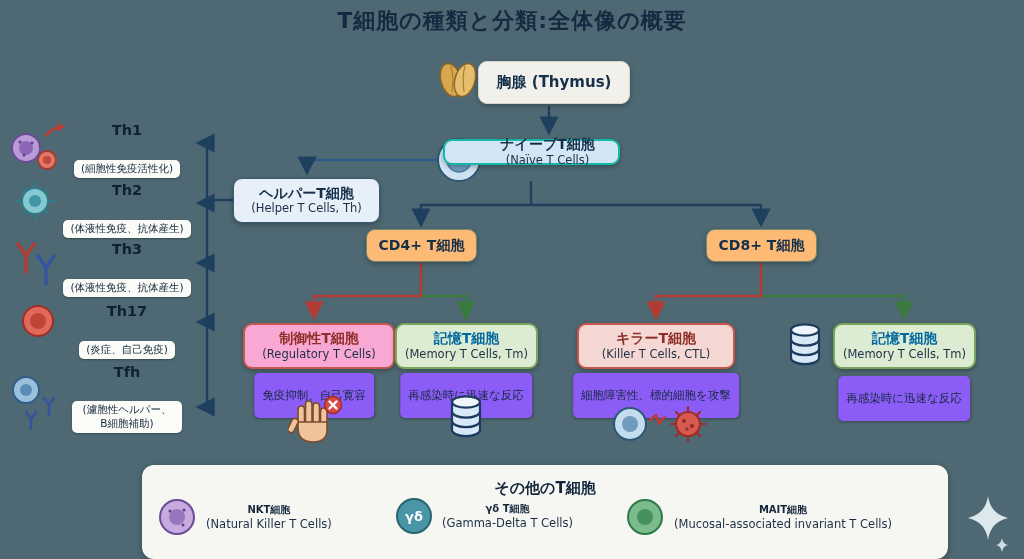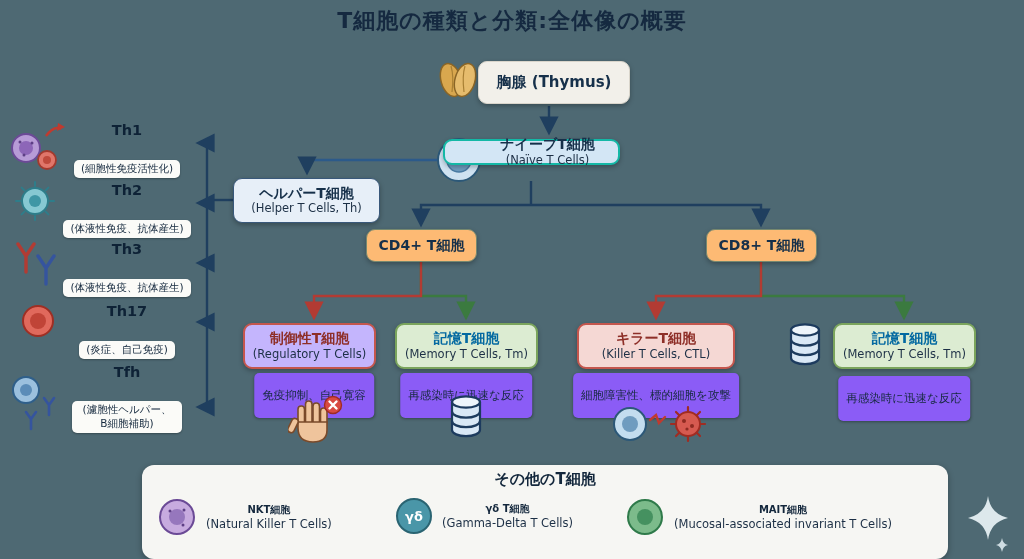--- a/index.html
+++ b/index.html
@@ -24,21 +24,21 @@
   }
   .node .jp { font-weight:bold; font-size:14px; color:#16304a; line-height:1.25; }
   .node .en { font-size:11.5px; color:#1c2f45; line-height:1.2; }
   #thymus-box { left:478px; top:61px; width:152px; height:43px; background:#f2f0ea; border:1px solid #d9d5cb; }
   #thymus-box .jp { font-size:15px; }
   #naive-box { left:443px; top:139px; width:177px; height:26px; background:#d3e6f5; border:2px solid #14b8a6; padding-left:32px; }
   #helper-box { left:233px; top:178px; width:147px; height:45px; background:#e7eff8; border:1.5px solid #39587a; }
   #cd4-box, #cd8-box { width:111px; height:33px; background:#fdba74; border:1.5px solid #76886f; }
   #cd4-box { left:366px; top:229px; }
   #cd8-box { left:706px; top:229px; }
-  #treg-box   { left:243px; top:323px; width:133px; height:46px; background:#c4b5fd; border:2px solid #c4564d; }
+  #treg-box   { left:243px; top:323px; width:152px; height:46px; background:#f9a8d4; border:2px solid #c4564d; }
   #killer-box { left:577px; top:323px; width:158px; height:46px; background:#f5d8d4; border:2px solid #c4564d; }
   #treg-box .jp, #killer-box .jp { color:#8e2f28; }
   #mem4-box { left:395px; top:323px; width:143px; height:46px; background:#dcecd2; border:2px solid #7aa45c; }
   #mem8-box { left:833px; top:323px; width:143px; height:46px; background:#dcecd2; border:2px solid #7aa45c; }
   #mem4-box .jp, #mem8-box .jp { color:#0369a1; }
   .note {
     position:absolute; z-index:2; transform:translateX(-50%);
     background:#8b5cf6; border-radius:5px; padding:15px 8px;
     font-size:11.5px; color:#15293e; white-space:nowrap;
     box-shadow:0 1px 3px rgba(0,0,0,.35);
@@ -49,21 +49,21 @@
     display:inline-block; background:#fbfbf8; border-radius:5px;
     padding:2px 7px; font-size:10.5px; color:#15293e; margin-top:2px;
     box-shadow:0 1px 2px rgba(0,0,0,.3); white-space:nowrap;
   }
   .th-item.wrap .th-desc { white-space:normal; max-width:110px; }
   #others-panel {
     position:absolute; left:142px; top:465px; width:806px; height:94px;
     background:#f6f6f3; border-radius:12px; z-index:2;
     box-shadow:0 2px 6px rgba(0,0,0,.3);
   }
-  #others-title { text-align:center; font-weight:bold; font-size:15px; color:#13273c; padding-top:5px; }
+  #others-title { text-align:center; font-weight:bold; font-size:15px; color:#13273c; padding-top:14px; }
   .other-item { position:absolute; top:33px; display:flex; align-items:center; gap:10px; }
   .other-item .txt { text-align:center; }
   .other-item .jp { font-weight:bold; font-size:10px; color:#13273c; }
   .other-item .en { font-size:11.5px; color:#1c2f45; }
   #other-nkt { left:16px; } #other-gd { left:254px; } #other-mait { left:484px; }
   .gd-badge {
     width:36px; height:36px; border-radius:50%; background:#4a96a8;
     border:2px solid #2a6472; color:#fff; font-weight:bold; font-size:13px;
     display:flex; align-items:center; justify-content:center; flex:0 0 auto;
   }

